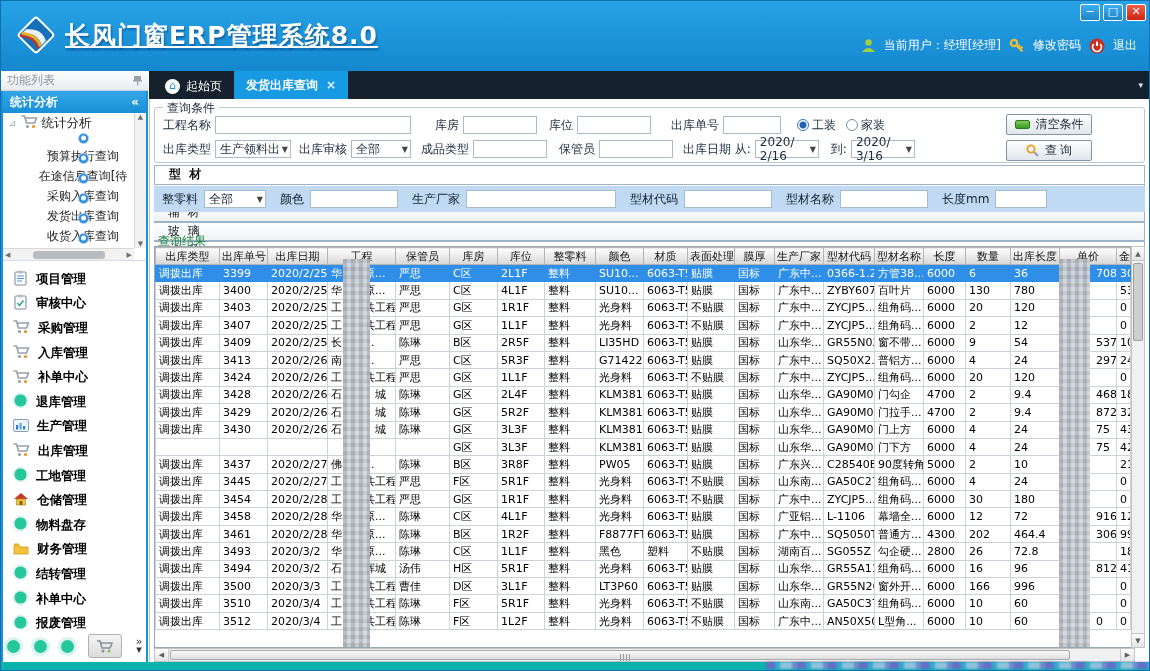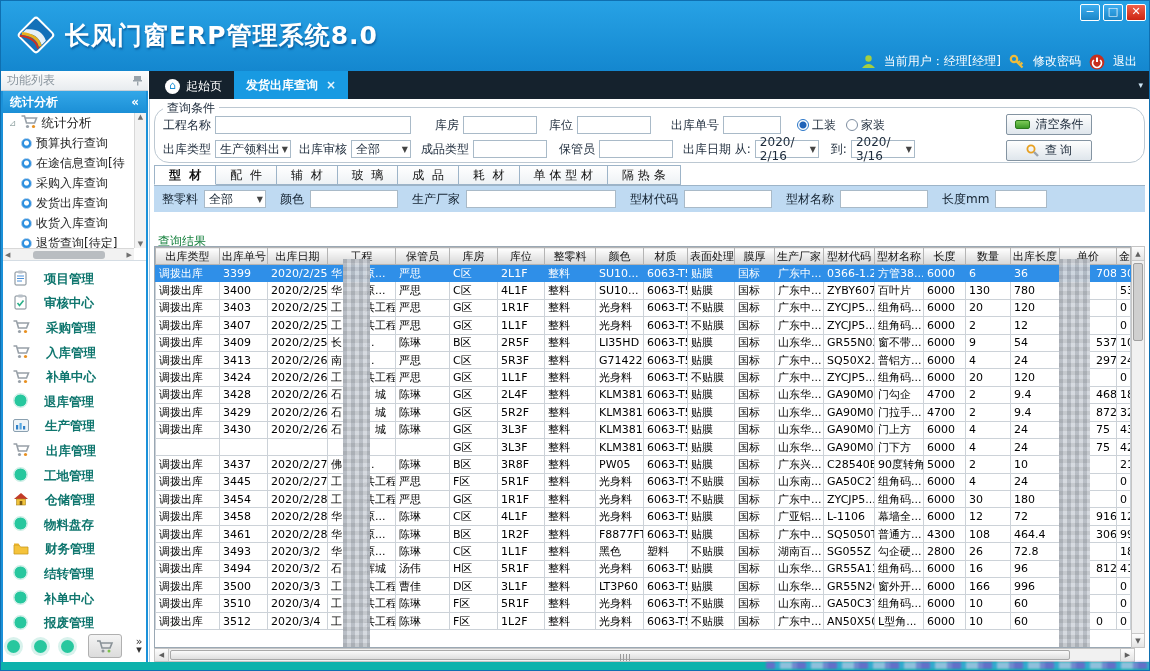--- a/index.html
+++ b/index.html
@@ -5,91 +5,91 @@
   * { margin:0; padding:0; box-sizing:border-box; }
   body { font-family:"DejaVu Sans","Liberation Sans",sans-serif; background:#666; }
   .window { position:relative; width:1150px; height:671px; background:#fff; overflow:hidden;
             border:1px solid #0f6fb0; }
 
   
   .titlebar { position:absolute; left:0; top:0; width:1150px; height:70px;
               background:linear-gradient(#27a2e5,#1487cf); }
   .logo { position:absolute; left:14px; top:13px; }
   .app-title { position:absolute; left:64px; top:18px; color:#fff; font-size:25px; font-weight:bold;
-               text-shadow:1px 2px 2px rgba(0,60,120,.55); letter-spacing:1px; }
+               text-shadow:1px 2px 2px rgba(0,60,120,.55); letter-spacing:1px;text-decoration:underline; }
   .winctrls { position:absolute; top:3px; right:5px; display:flex; gap:3px; }
   .wbtn { width:20px; height:17px; border:1px solid #fff; border-radius:2px; color:#fff;
           font-size:11px; line-height:14px; text-align:center; background:linear-gradient(#3eaef0,#1b86c8); cursor:pointer; }
   .wbtn.close { background:linear-gradient(#f06048,#cc2512); font-weight:bold; }
-  .userbar { position:absolute; top:52px; right:14px; display:flex; align-items:center; gap:8px;
+  .userbar { position:absolute; top:36px; right:14px; display:flex; align-items:center; gap:8px;
              color:#fff; font-size:12px; }
   .userbar .link { cursor:pointer; }
   .ic { display:inline-block; vertical-align:middle; }
 
   
   .sidebar { position:absolute; left:0; top:70px; width:147px; height:593px; background:#fff; }
   .func-header { height:20px; background:linear-gradient(#fdfdfd,#e8ecef); border-bottom:1px solid #c8d0d8;
                  color:#8a959e; font-size:12px; padding:2px 6px; display:flex; justify-content:space-between; align-items:center; }
   .side-body { position:absolute; left:0; top:20px; width:147px; height:573px;
                border:2px solid #1b91d9; border-top:none; background:#fff; }
   .group-header { height:22px; background:linear-gradient(#33a7e8,#1b8fd6); color:#fff; font-weight:bold;
                   font-size:12px; display:flex; justify-content:space-between; align-items:center; padding:0 7px; }
   .tree-box { position:relative; height:148px; border-bottom:1px solid #d5dde4; overflow:hidden; }
   .tree-inner { position:absolute; left:0; top:0; right:12px; bottom:12px; overflow:hidden; }
   .tree-row { height:20px; display:flex; align-items:center; gap:4px; font-size:12px; color:#222;
               white-space:nowrap; padding-left:6px; cursor:pointer; }
-  .tree-row.child { padding-left:18px; }
+  .tree-row.child { padding-left:29px;flex-direction:column; }
   .tree-dot { width:11px; height:11px; border-radius:50%; background:radial-gradient(circle at 50% 45%,#fff 0 2px,#2b8fe0 3px);
               border:1px solid #9fc6ea; flex:0 0 auto; }
   .vscroll-s { position:absolute; right:0; top:0; bottom:12px; width:12px; background:#f2f2f2; border-left:1px solid #d8d8d8;
                display:flex; flex-direction:column; justify-content:space-between; align-items:center; font-size:7px; color:#707070; }
   .hscroll-s { position:absolute; left:0; right:12px; bottom:0; height:12px; background:#f2f2f2; border-top:1px solid #d8d8d8;
                display:flex; align-items:center; justify-content:space-between; font-size:7px; color:#707070; padding:0 2px; }
   .hthumb-s { height:8px; width:72px; background:#b9bdc1; border-radius:3px; }
   .menu-list { padding-top:6px; }
-  .menu-item { height:24.6px; display:flex; align-items:center; gap:16px; padding-left:10px;
-               font-size:12.5px; font-weight:bold; color:#0f766e; cursor:pointer; }
+  .menu-item { height:24.6px; display:flex; align-items:center; gap:8px; padding-left:10px;
+               font-size:12.5px; font-weight:bold; color:#000000; cursor:pointer; }
   .side-bottom { position:absolute; left:0; right:0; bottom:2px; height:28px; display:flex; align-items:center;
                  justify-content:center; gap:14px; }
   .gdot { width:13px; height:13px; border-radius:50%; background:#27c79e; box-shadow:0 0 0 3px #d8f2ec; cursor:pointer; }
   .cartbtn { width:34px; height:24px; background:linear-gradient(#f4f4f4,#dcdcdc); border:1px solid #b0b0b0;
              border-radius:3px; display:flex; align-items:center; justify-content:center; cursor:pointer; }
   .more-gl { font-size:11px; color:#333; line-height:8px; text-align:center; cursor:pointer; }
 
   
   .main { position:absolute; left:148px; top:70px; width:1002px; height:593px; }
   .tabbar { position:absolute; left:0; top:0; right:0; height:28px; background:#15222d; display:flex; align-items:flex-end; }
   .mtab { height:26px; display:flex; align-items:center; gap:6px; padding:0 12px; color:#fff; font-size:12px; cursor:pointer; }
   .mtab.home { margin-left:4px; }
   .home-ic { width:15px; height:15px; border-radius:50%; background:#fff; color:#1a90d8; font-size:11px;
              line-height:14px; text-align:center; }
   .mtab.active { background:#189ae2; font-weight:bold; height:28px; }
   .mtab .x { font-size:12px; opacity:.9; margin-left:2px; }
   .tab-dd { position:absolute; right:8px; top:9px; color:#cfe6f5; font-size:9px; cursor:pointer; }
   .content { position:absolute; left:0; top:28px; right:0; bottom:0; background:#fff; border-left:1px solid #aacbe4; }
 
   
-  .groupbox { position:absolute; left:4px; top:8px; right:6px; height:56px; border:1px solid #bcc8d2; border-radius:15px; }
+  .groupbox { position:absolute; left:4px; top:8px; right:6px; height:56px; border:1px solid #bcc8d2; border-radius:3px; }
   .groupbox .gb-title { position:absolute; left:8px; top:-8px; background:#fff; padding:0 4px; font-size:12px; color:#1c2a3a; }
   .qrow { position:absolute; left:8px; right:180px; display:flex; align-items:center; font-size:12px; color:#1c2a3a; }
   .qrow.r1 { top:8px; } .qrow.r2 { top:32px; }
   .qrow label { margin-right:4px; white-space:nowrap; }
   .tinput { height:18px; border:1px solid #a9bac8; background:#fff; font-size:12px; padding:0 3px; }
   .dd { height:18px; border:1px solid #a9bac8; background:#fff; font-size:12px; display:inline-flex;
         align-items:center; justify-content:space-between; padding:0 2px 0 4px; cursor:pointer; }
   .dd .arr { font-size:8px; color:#444; margin-left:3px; }
   .radio { width:12px; height:12px; border-radius:50%; border:1px solid #7d8da0; background:#fff; display:inline-block; margin-right:3px; vertical-align:-2px; }
   .radio.on { border-color:#2a76c8; background:radial-gradient(circle,#1f62b8 0 3px,#fff 4px); }
   .qbtns { position:absolute; right:52px; top:6px; display:flex; flex-direction:column; gap:5px;font-family:Liberation Serif, serif; }
   .btn { height:21px; min-width:86px; border:1px solid #8494a2; border-radius:2px; background:linear-gradient(#fefefe,#dfe6ec);
          font-size:12px; color:#1c2a3a; display:flex; align-items:center; justify-content:center; gap:6px; cursor:pointer; }
   .eraser { width:15px; height:9px; background:linear-gradient(#7ecb58,#3c9a28); border:1px solid #2b7a1c; border-radius:2px; }
 
   
-  .subtabs { position:absolute; left:4px; top:66px; right:6px; height:21px; display:flex; border-bottom:1px solid #9db4c8; }
+  .subtabs { position:absolute; left:4px; top:66px; right:6px; height:21px; display:flex; border-bottom:1px solid #9db4c8;flex-direction:column; }
   .stab { padding:0 14px; font-size:12px; color:#111; border:1px solid #9db4c8; border-left:none; background:linear-gradient(#fff,#eef2f5);
           display:flex; align-items:center; cursor:pointer; white-space:pre; }
   .stab:first-child { border-left:1px solid #9db4c8; }
   .stab.active { background:#fff; border-bottom:1px solid #fff; font-weight:bold; }
   .filterbar { position:absolute; left:4px; top:87px; right:6px; height:26px; background:#bfdaf2; display:flex;
                align-items:center; gap:6px; font-size:12px; color:#12202e; padding:0 8px; }
   .filterbar label { margin-left:8px; white-space:nowrap; }
   .filterbar label:first-child { margin-left:0; }
 
   
@@ -826,21 +826,21 @@
                 <td>1R2F</td>
                 <td>整料</td>
                 <td>F8877FT</td>
                 <td>6063-T5</td>
                 <td>贴膜</td>
                 <td>国标</td>
                 <td>广东中...</td>
                 <td>SQ5050T20</td>
                 <td>普通方...</td>
                 <td>4300</td>
-                <td>108</td>
+                <td>202</td>
                 <td>464.4</td>
                 <td class="price">306</td>
                 <td>998</td>
               </tr>
               <tr>
                 <td>调拨出库</td>
                 <td>3493</td>
                 <td>2020/3/2</td>
                 <td>华　　原...</td>
                 <td>陈琳</td>

